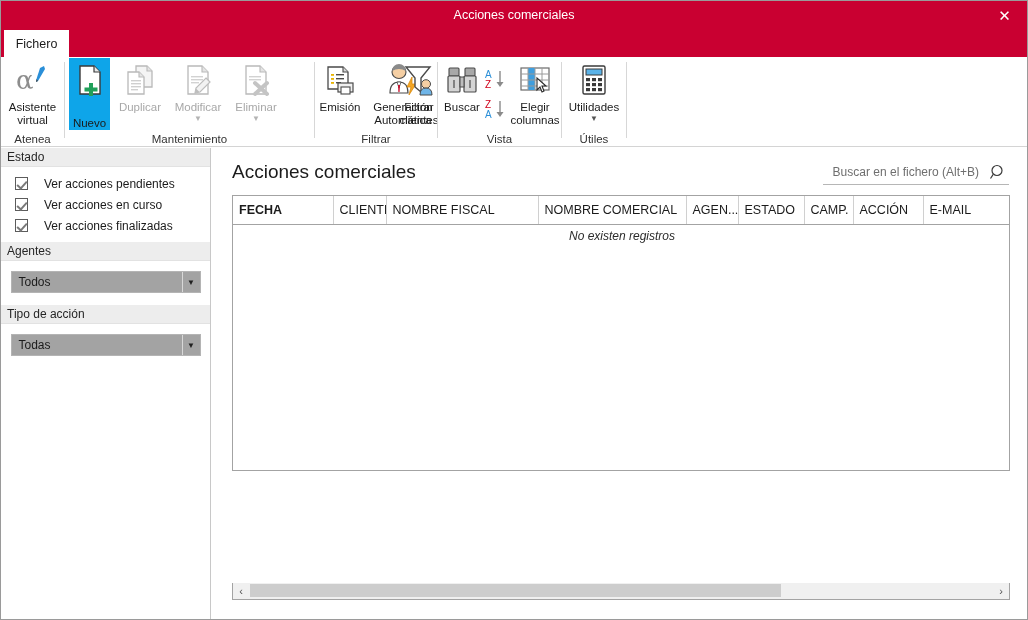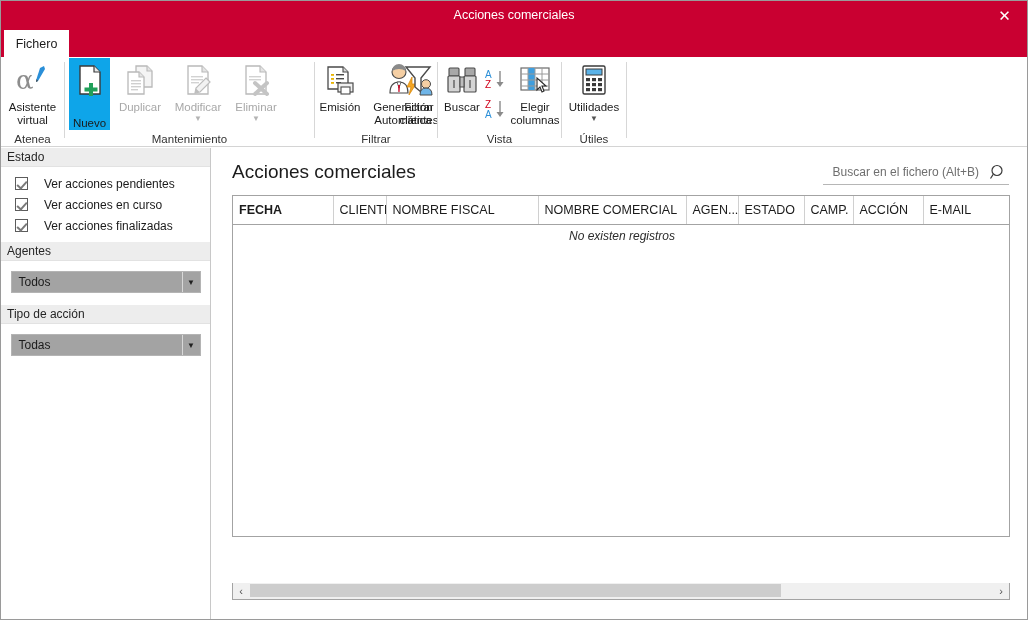--- a/index.html
+++ b/index.html
@@ -252,21 +252,21 @@
     position: absolute;
     right: 2px; top: 3px;
     width: 17px; height: 17px;
   }
 
   
   .grid {
     position: absolute;
     left: 20px; top: 47px;
     width: 778px;
-    height: 342px;
+    height: 276px;
     border: 1px solid #a3a3a3;
     background: #ffffff;
     overflow: hidden;
   }
   table.grid-table {
     width: 100%;
     border-collapse: collapse;
     table-layout: fixed;
   }
   table.grid-table th {

